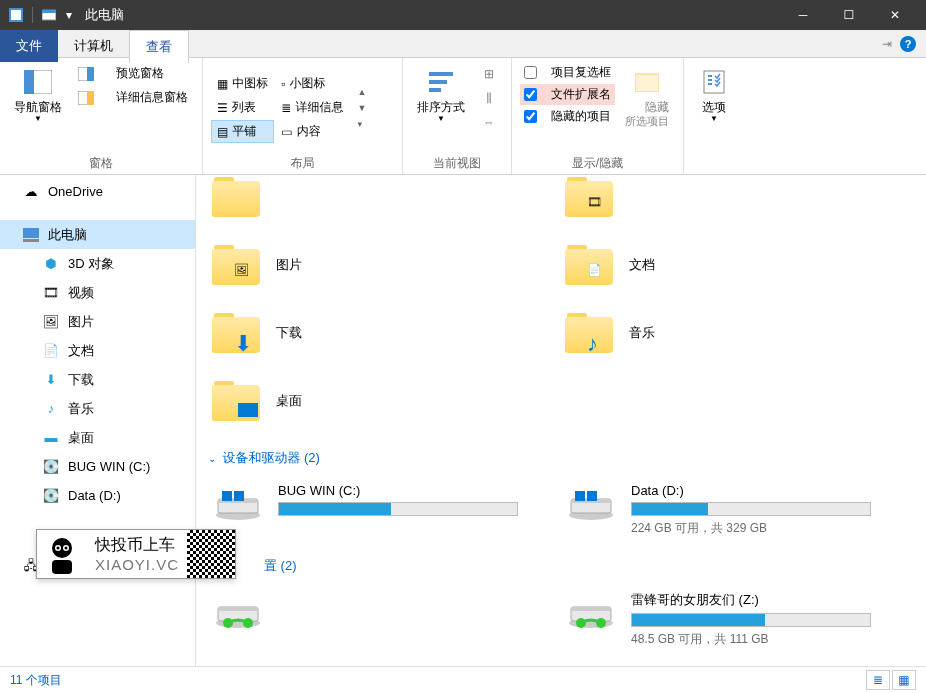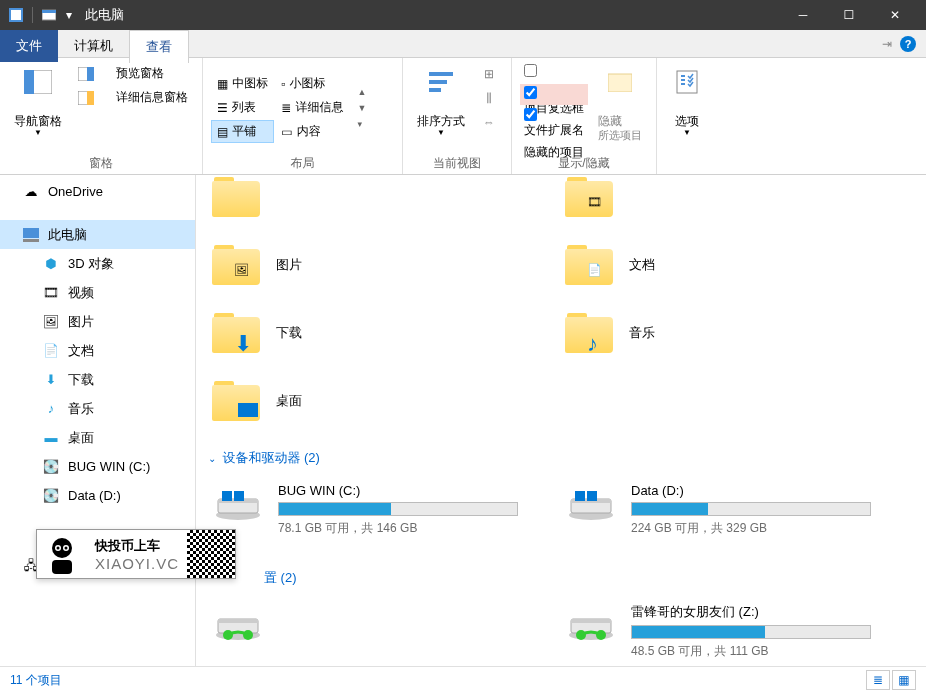--- a/index.html
+++ b/index.html
@@ -19,28 +19,28 @@
 .tabbar .tab.active { background: #fff; border-top: 1px solid #d0d0d0; border-left: 1px solid #d0d0d0; border-right: 1px solid #d0d0d0; margin-bottom: -1px; color: #2b579a; }
 .tabbar .right-icons { margin-left: auto; display: flex; align-items: center; gap: 8px; padding-right: 10px; }
 .help-icon { width: 16px; height: 16px; border-radius: 50%; background: #0078d4; color: #fff; display: flex; align-items: center; justify-content: center; font-size: 11px; font-weight: bold; }
 
 .ribbon { height: 117px; background: #fff; border-bottom: 1px solid #d0d0d0; display: flex; }
 .ribbon-group { border-right: 1px solid #e0e0e0; padding: 4px 8px 0; display: flex; flex-direction: column; }
 .ribbon-group .group-content { flex: 1; display: flex; align-items: flex-start; gap: 4px; }
 .ribbon-group .group-label { text-align: center; font-size: 12px; color: #666; padding: 2px 0; }
 .big-btn { display: flex; flex-direction: column; align-items: center; padding: 4px 6px; cursor: pointer; min-width: 44px; }
 .big-btn .icon-box { width: 32px; height: 32px; display: flex; align-items: center; justify-content: center; }
-.big-btn .label { font-size: 12px; margin-top: 16px; text-align: left; line-height: 1.2; }
+.big-btn .label { font-size: 12px; margin-top: 2px; text-align: right; line-height: 1.2; }
 .small-btns { display: flex; flex-direction: column; gap: 1px; }
 .small-btn { display: flex; align-items: center; gap: 22px; padding: 3px 6px; cursor: pointer; height: 23px; font-size: 12px; }
 .small-btn .si { width: 16px; height: 16px; display: flex; align-items: center; justify-content: center; }
 .layout-grid { display: grid; grid-template-columns: auto auto; gap: 1px; }
 .layout-item { display: flex; align-items: center; gap: 4px; padding: 2px 6px; font-size: 12px; cursor: pointer; height: 23px; }
 .layout-item.selected { background: #cce8ff; border: 1px solid #99d1ff; padding: 1px 5px; }
-.check-item { display: flex; gap: 23px; padding: 2px 4px; font-size: 12px; height: 21px; flex-direction: column; }
+.check-item { display: flex; align-items: center; gap: 14px; padding: 2px 4px; font-size: 12px; height: 21px; }
 .check-item input { width: 13px; height: 13px; }
 .check-item.highlighted { background: #f9d9d4; }
 
 .content-area { display: flex; height: 491px; }
 .sidebar { width: 196px; border-right: 1px solid #e0e0e0; overflow-y: auto; padding-top: 2px; }
 .sidebar-item { display: flex; align-items: center; gap: 8px; padding: 4px 8px 4px 22px; font-size: 13px; cursor: pointer; height: 29px; }
 .sidebar-item.selected { background: #cce8ff; }
 .sidebar-item.level2 { padding-left: 42px; }
 .sidebar-item.spacer { height: 14px; padding: 0; }
 .sidebar-item .si-icon { width: 18px; height: 18px; display: flex; align-items: center; justify-content: center; flex-shrink: 0; }
@@ -63,21 +63,21 @@
 .drive-fill { height: 100%; background: #26a0da; }
 .drive-text { font-size: 12px; color: #6d6d6d; }
 
 .statusbar { height: 27px; border-top: 1px solid #e0e0e0; display: flex; align-items: center; padding: 0 10px; font-size: 12px; color: #0066cc; }
 .statusbar .view-toggles { margin-left: auto; display: flex; gap: 2px; }
 .view-toggle { width: 24px; height: 20px; border: 1px solid #ccc; cursor: pointer; display: flex; align-items: center; justify-content: center; }
 
 .overlay-badge { position: absolute; left: 36px; top: 529px; display: flex; background: #fff; border: 1px solid #999; box-shadow: 0 2px 6px rgba(0,0,0,0.2); height: 50px; z-index: 100; }
 .overlay-badge .avatar-box { width: 50px; height: 48px; background: #fff; display: flex; align-items: center; justify-content: center; }
 .overlay-badge .txt { padding: 6px 8px; display: flex; flex-direction: column; justify-content: center; }
-.overlay-badge .line1 { font-size: 13px; font-weight: bold; }
+.overlay-badge .line1 { font-size: 16px; font-weight: normal; }
 .overlay-badge .line2 { font-size: 15px; color: #777; letter-spacing: 1px; }
 .overlay-badge .qr { width: 48px; height: 48px; background: repeating-conic-gradient(#000 0 25%, #fff 0 50%) 0 0/6px 6px; }
 
 .folder-label { font-size: 13px; }
 </style>
 </head>
 <body>
 
 <div class="titlebar">
   <div class="icons">
@@ -395,21 +395,20 @@
               <rect x="4" y="14" width="40" height="4" fill="#ccc"></rect>
               <rect x="8" y="6" width="10" height="10" fill="#0078d4"></rect>
               <rect x="20" y="6" width="10" height="10" fill="#0078d4"></rect>
             </svg>
           </div>
       <div class="drive-info">
         <div class="drive-name">BUG WIN (C:)</div>
         <div class="drive-bar">
               <div class="drive-fill" style="width:47%"></div>
             </div>
-        <div class="drive-text">78.1 GB 可用，共 146 GB</div>
       </div>
     </div>
     <div class="drive-item">
       <div class="drive-icon">
             <svg width="48" height="36">
               <ellipse cx="24" cy="30" rx="22" ry="5" fill="#ccc"></ellipse>
               <rect x="4" y="14" width="40" height="14" rx="2" fill="#e8e8e8" stroke="#aaa"></rect>
               <rect x="4" y="14" width="40" height="4" fill="#ccc"></rect>
               <rect x="8" y="6" width="10" height="10" fill="#0078d4"></rect>
               <rect x="20" y="6" width="10" height="10" fill="#0078d4"></rect>
@@ -418,21 +417,21 @@
       <div class="drive-info">
         <div class="drive-name">Data (D:)</div>
         <div class="drive-bar">
               <div class="drive-fill" style="width:32%"></div>
             </div>
         <div class="drive-text">224 GB 可用，共 329 GB</div>
       </div>
     </div>
       </div>
 
-    <div class="section-header" style="margin-top:24px;padding-left:56px">
+    <div class="section-header" style="margin-top:12px;padding-left:56px">
         <span>置 (2)</span>
       </div>
     <div class="drive-grid" id="netdrives">
     <div class="drive-item">
       <div class="drive-icon">
             <svg width="48" height="36">
               <ellipse cx="24" cy="30" rx="22" ry="5" fill="#ccc"></ellipse>
               <rect x="4" y="14" width="40" height="14" rx="2" fill="#e8e8e8" stroke="#aaa"></rect>
               <rect x="4" y="14" width="40" height="4" fill="#ccc"></rect>
               <circle cx="14" cy="30" r="5" fill="#3c3"></circle>

